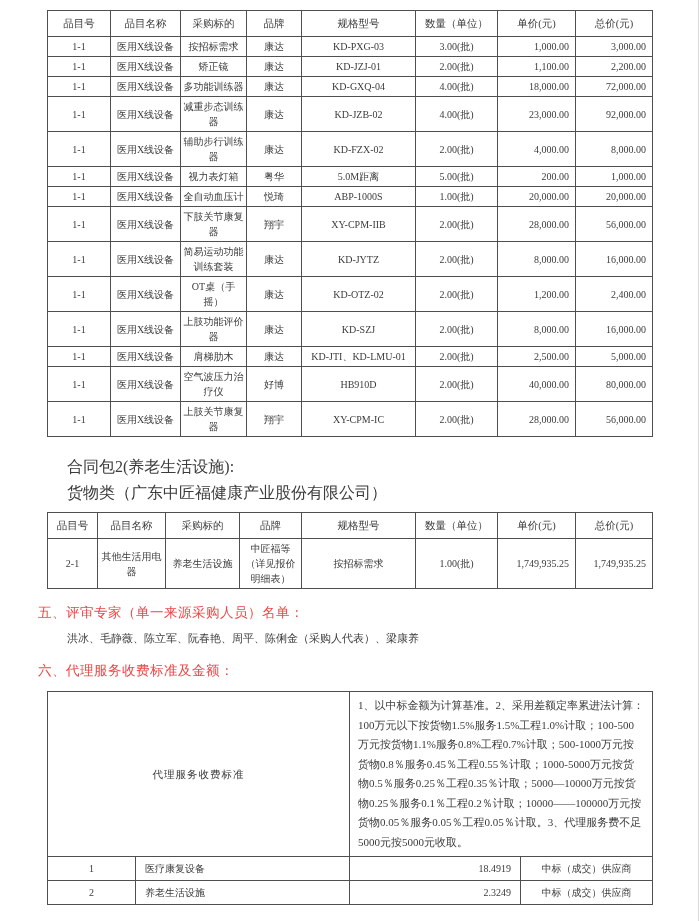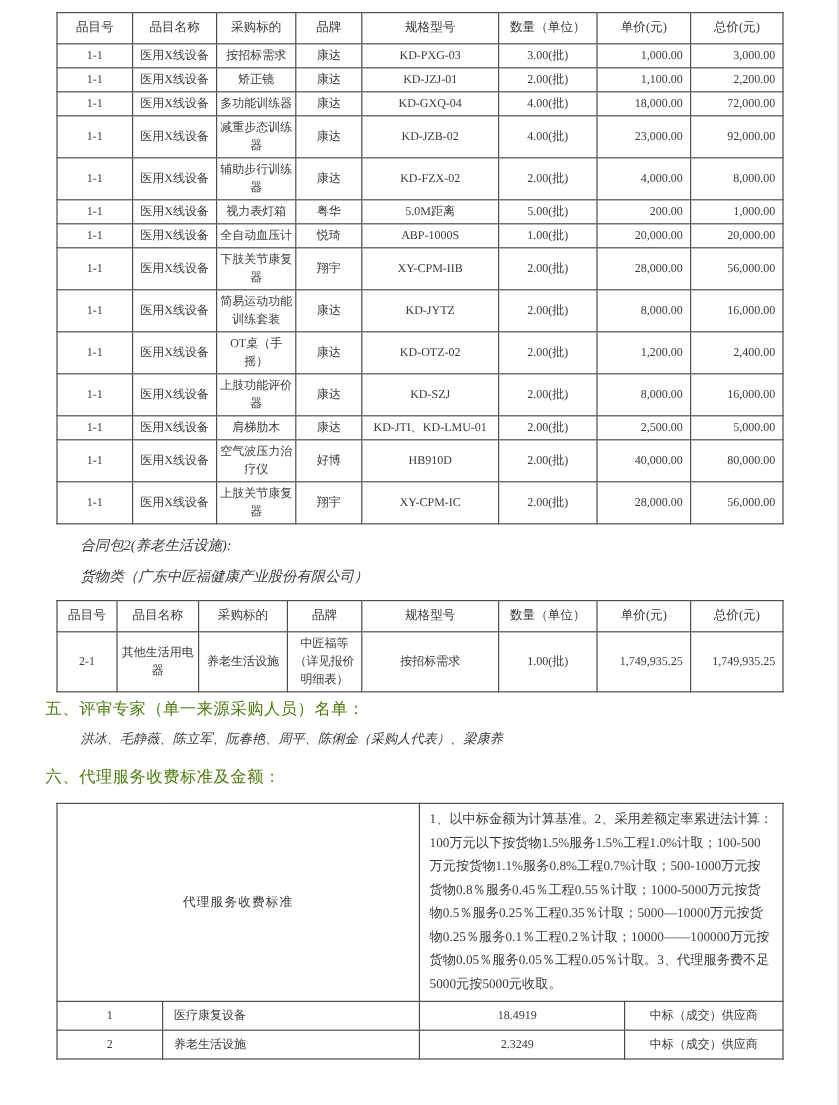--- a/index.html
+++ b/index.html
@@ -25,55 +25,53 @@
     padding: 2px 1px;
     word-break: break-all;
     color: #3b3b3b;
   }
   th { padding: 5px 1px; font-size: 10.5px; }
 
   
   .items td.c6, .items td.c7 { text-align: right; padding-right: 6px; }
 
   .intro-line {
-    margin: 9px 0 0 20px;
-    font-size: 12px;
+    margin: 21px 0 0 20px;
+    font-size: 16px;
     line-height: 17px;
-    font-style: italic;
   }
   .intro-line.second { margin-top: 9px; margin-bottom: 11px; }
 
   .heading {
-    margin: 4px 0 0 -9px;
+    margin: 14px 0 0 -9px;
     font-size: 13.5px;
     line-height: 19px;
-    color: #4d7c0f;
+    color: #ef4444;
     letter-spacing: 0.5px;
   }
   .names-line {
     margin: 8px 0 0 20px;
     font-size: 11px;
     line-height: 16px;
-    font-style: italic;
   }
   .heading.six { margin-top: 16px; margin-bottom: 10px; font-family: Liberation Mono, monospace; }
 
   
   .fee td.fee-label { font-size: 10.5px; letter-spacing: 1px; }
   .fee td.fee-text {
     text-align: left;
     font-size: 11px;
     line-height: 19.5px;
     padding: 4px 8px;
     word-break: break-all;
   }
   .fee th { padding: 6px 2px; }
   .fee td.c0 { padding: 4px 1px; }
   .fee td.c1 { text-align: left; padding: 4px 12px 4px 9px; }
-  .fee td.c2 { padding: 4px 9px 4px 1px; }
+  .fee td.c2 { text-align: right; padding: 4px 9px 4px 1px; }
   .fee td.c3 { padding: 0 1px; }
 </style>
 </head>
 <body>
 
 <div class="page">
 
   <table class="tbl items">
     <colgroup>
       <col style="width:63px">

